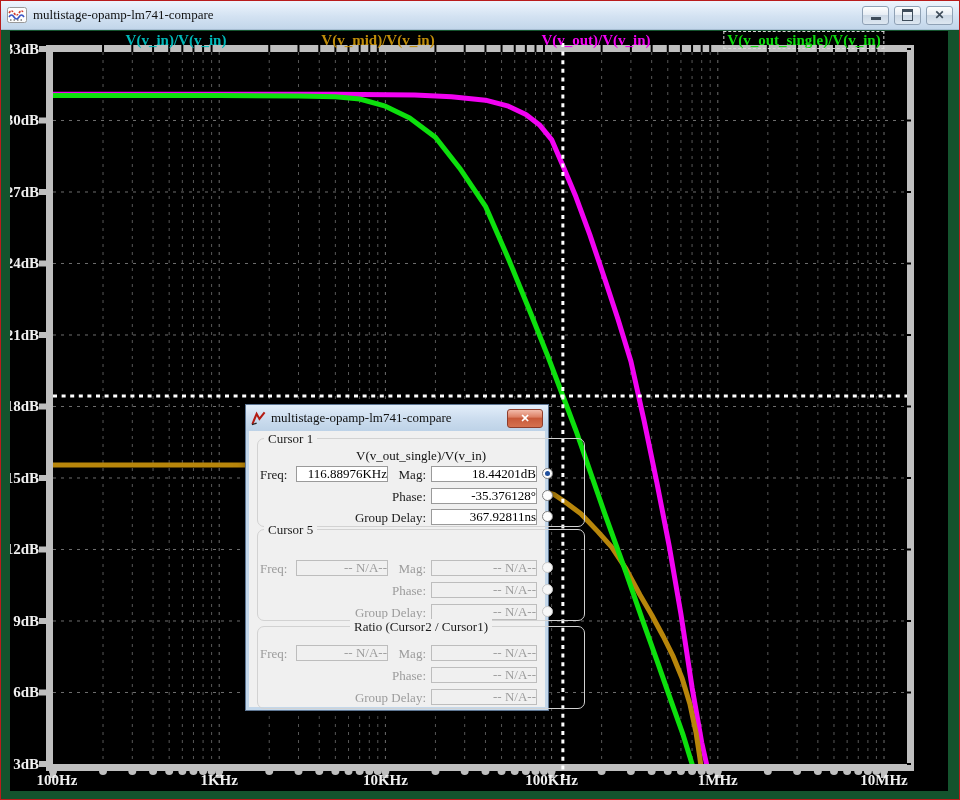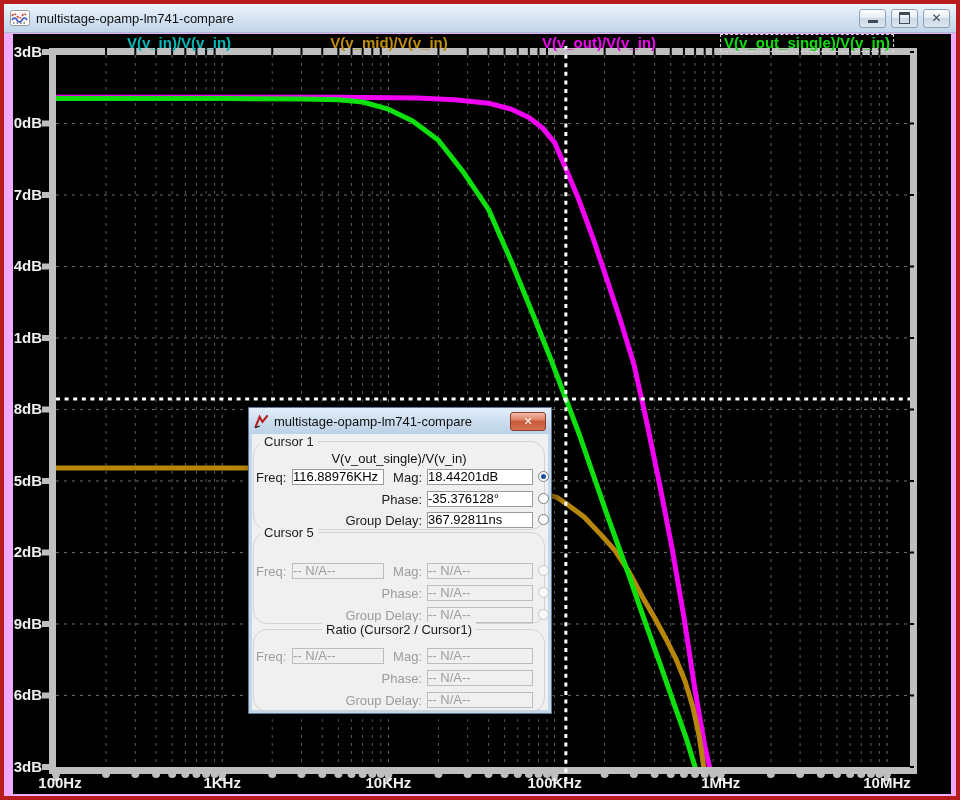--- a/index.html
+++ b/index.html
@@ -1,18 +1,18 @@
 <!DOCTYPE html>
 <html><head>
 <meta charset="utf-8">
 <style>
   html,body{margin:0;padding:0;}
   body{width:960px;height:800px;position:relative;overflow:hidden;background:#000;
        font-family:"Liberation Sans","DejaVu Sans",sans-serif;}
-  #win{position:absolute;inset:0;background:#f0abfc;border:4px solid #b91c1c;box-sizing:border-box;}
+  #win{position:absolute;inset:0;background:#14532d;border:1px solid #b91c1c;box-sizing:border-box;font-family:Liberation Serif, serif;}
   
   #titlebar{height:28px;display:flex;align-items:center;padding:0 6px 0 6px;
             background:linear-gradient(#eef5fd,#d3e2f2 55%,#c2d6ea);border-bottom:1px solid #a7bdd2;}
   #titlebar .apptitle{flex:1;font-size:13px;color:#111;margin-left:6px;white-space:nowrap;}
   .winbtn{width:27px;height:19px;margin-left:5px;border:1px solid #8fa1b5;border-radius:3px;
           background:linear-gradient(#fdfefe,#e7edf4 45%,#ccd8e5 50%,#dde7f1);
           display:flex;align-items:center;justify-content:center;box-sizing:border-box;}
   .glyph-min{width:10px;height:3px;background:#3e4c5a;margin-top:7px;}
   .glyph-restore{width:9px;height:8px;border:1px solid #3e4c5a;border-top:3px solid #3e4c5a;background:transparent;}
   .glyph-close{font-size:12px;font-weight:700;color:#3e4c5a;line-height:1;}
@@ -27,34 +27,34 @@
   
   #dialog{position:absolute;left:244px;top:403px;width:304px;height:307px;background:#c3d7ea;
           border:1px solid #5e7693;box-sizing:border-box;box-shadow:3px 4px 10px rgba(0,0,0,.55);}
   #dlgtitle{height:26px;display:flex;align-items:center;padding:0 5px;
             background:linear-gradient(#e3eefa,#cbdcee 55%,#bdd2e7);}
   #dlgtitle .dlgtext{flex:1;font-size:13px;color:#111;margin-left:5px;white-space:nowrap;overflow:hidden;}
   #dlgclose{width:34px;height:17px;border:1px solid #8e3d2b;border-radius:3px;
             background:linear-gradient(#f3bcab,#dd8267 40%,#c85a3a 50%,#d5714f);
             color:#fff;font-size:11px;font-weight:700;display:flex;align-items:center;justify-content:center;}
   #dlgbody{position:absolute;left:3px;right:3px;top:26px;bottom:3px;background:#f0f0f0;}
-  .grp{position:absolute;left:1px;width:292px;border:1px solid #d2d2d2;border-radius:14px;box-sizing:border-box;}
+  .grp{position:absolute;left:8px;width:328px;border:1px solid #d2d2d2;border-radius:7px;box-sizing:border-box;}
   .grp .legend{position:absolute;top:-8px;left:6px;background:#f0f0f0;padding:0 4px;font-size:13px;color:#1b1b1b;white-space:nowrap;}
   .grp .legend.centered{left:50%;transform:translateX(-50%);}
   .grp.disabled .legend{color:#1b1b1b;}
   #grp-cursor1{top:7px;height:89px;}
   #grp-cursor2{top:98px;height:92px;}
   #grp-ratio{top:195px;height:83px;padding-left:34px;}
   .tracename{position:absolute;top:9px;left:0;width:100%;text-align:center;font-size:13px;color:#111;}
   .row{position:absolute;left:0;width:100%;height:17px;}
   .flabel{position:absolute;top:1px;font-size:13px;color:#1b1b1b;white-space:nowrap;}
   .lbl1{left:2px;width:33px;}
   .lbl2{left:0;width:168px;text-align:right;}
   .field{position:absolute;top:0;height:16px;box-sizing:border-box;border:1px solid #9a9a9a;background:#fff;
-         font-size:13px;color:#000;text-align:left;line-height:14px;}
+         font-size:13px;color:#000;text-align:right;line-height:14px;}
   .fld1{left:38px;width:92px;}
   .fld2{left:173px;width:106px;}
   .radio{position:absolute;left:284px;top:2px;width:11px;height:11px;border-radius:50%;
          border:1px solid #7f7f7f;background:#fdfdfd;box-sizing:border-box;}
   .radio.checked::after{content:"";position:absolute;left:2px;top:2px;width:5px;height:5px;border-radius:50%;background:#1e4f9e;}
   .disabled .flabel{color:#9c9c9c;}
   .disabled .field{background:#f0f0f0;border-color:#bdbdbd;color:#9c9c9c;}
   .disabled .radio{border-color:#c6c6c6;background:#f8f8f8;}
 </style>
 </head>
@@ -288,21 +288,21 @@
           <text x="47" y="754" text-anchor="middle">100Hz</text>
           <text x="209.2" y="754" text-anchor="middle">1KHz</text>
           <text x="375.4" y="754" text-anchor="middle">10KHz</text>
           <text x="541.5999999999999" y="754" text-anchor="middle">100KHz</text>
           <text x="707.8" y="754" text-anchor="middle">1MHz</text>
           <text x="874" y="754" text-anchor="middle">10MHz</text>
         </g>
       </svg>
     <div id="tracelabels">
         <span class="tracelabel" style="left: 146px; color: rgb(0, 184, 184);">V(v_in)/V(v_in)</span>
-        <span class="tracelabel" style="left: 356px; color: rgb(192, 141, 10);">V(v_mid)/V(v_in)</span>
+        <span class="tracelabel" style="left: 348px; color: rgb(192, 141, 10);">V(v_mid)/V(v_in)</span>
         <span class="tracelabel" style="left: 566px; color: rgb(242, 2, 242);">V(v_out)/V(v_in)</span>
         <span class="tracelabel selected" style="left: 774px; color: rgb(13, 220, 13);">V(v_out_single)/V(v_in)</span>
       </div>
   </div>
 
   <div id="dialog">
     <div id="dlgtitle">
       <svg width="15" height="15" viewBox="0 0 16 16">
         <path d="M1.5 14 L6 3 L9 8.5 L14.5 1.5" fill="none" stroke="#b41c14" stroke-width="2.2"></path>
         <path d="M1 14.5 L6 13" stroke="#222" stroke-width="1.4"></path>

